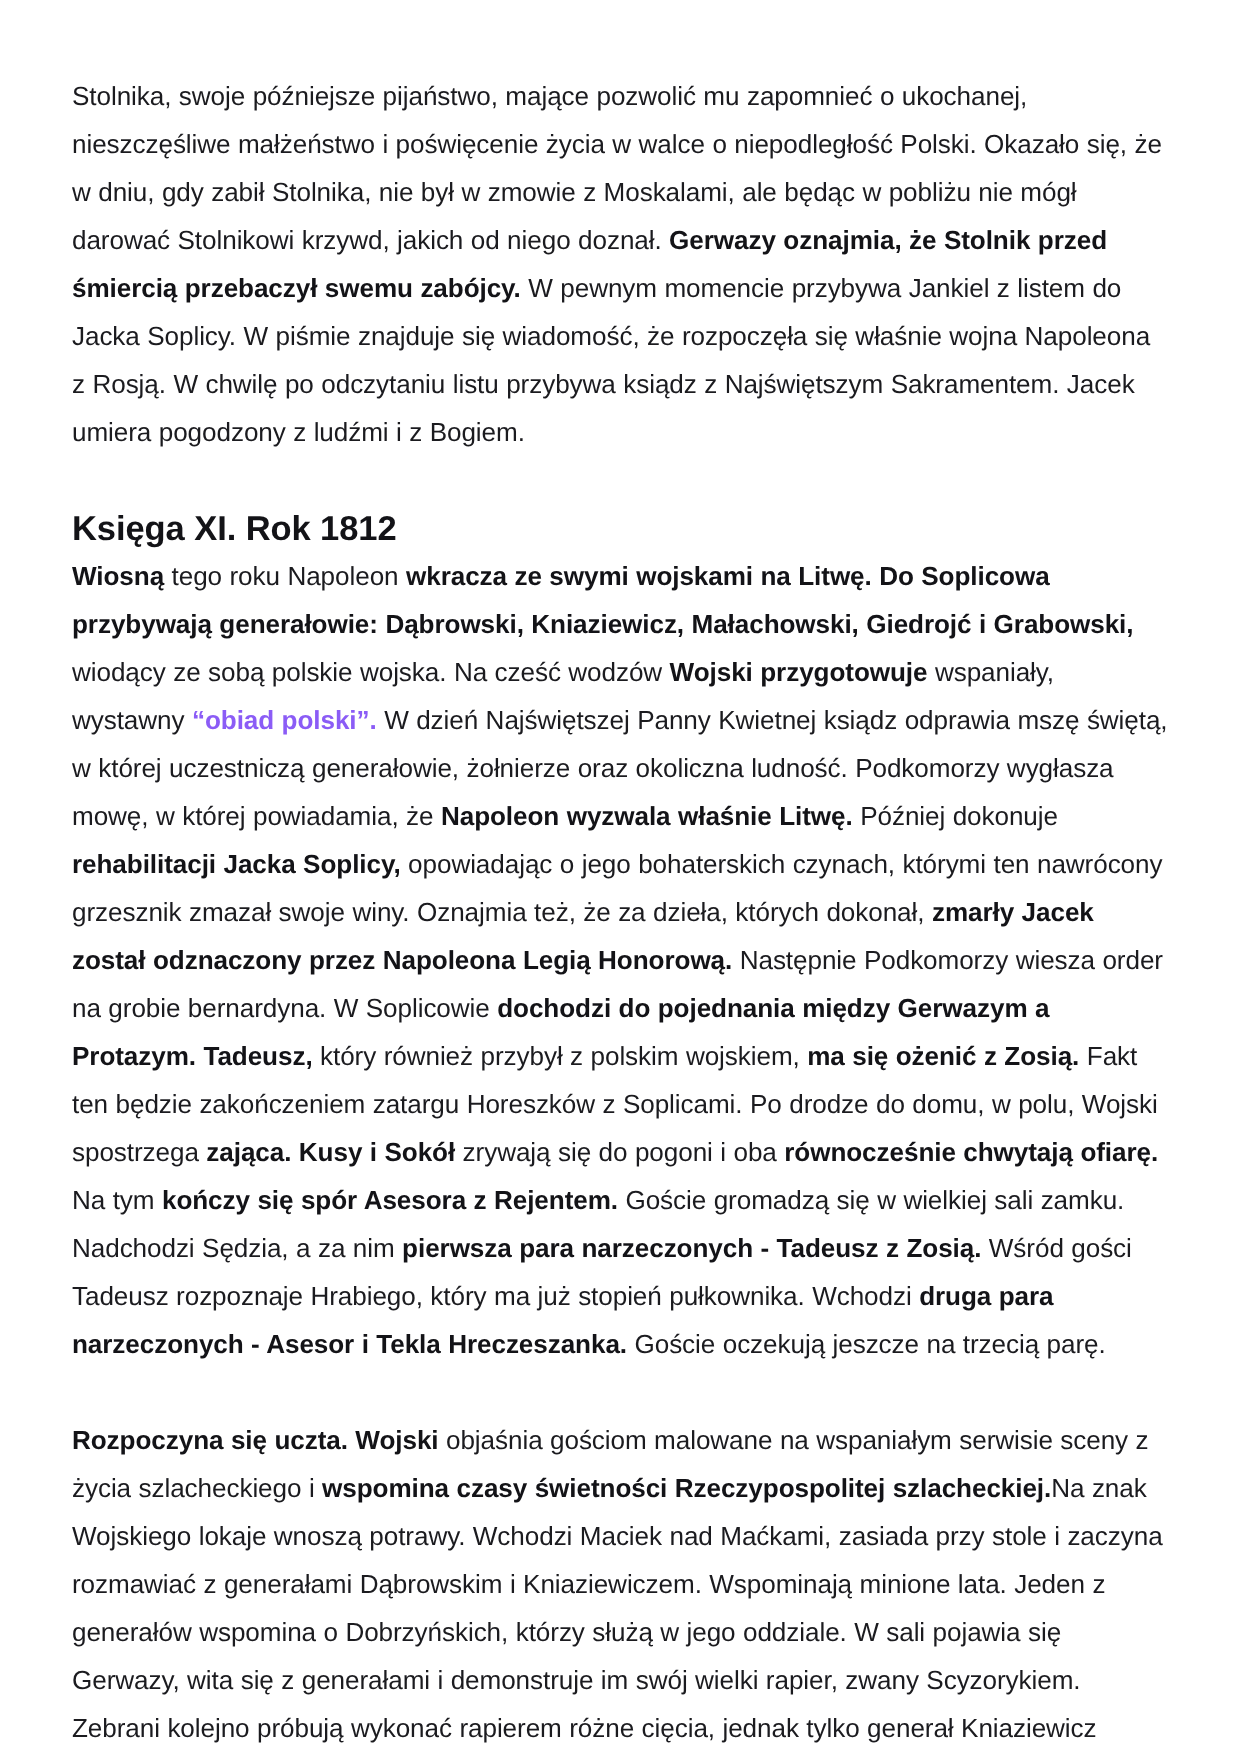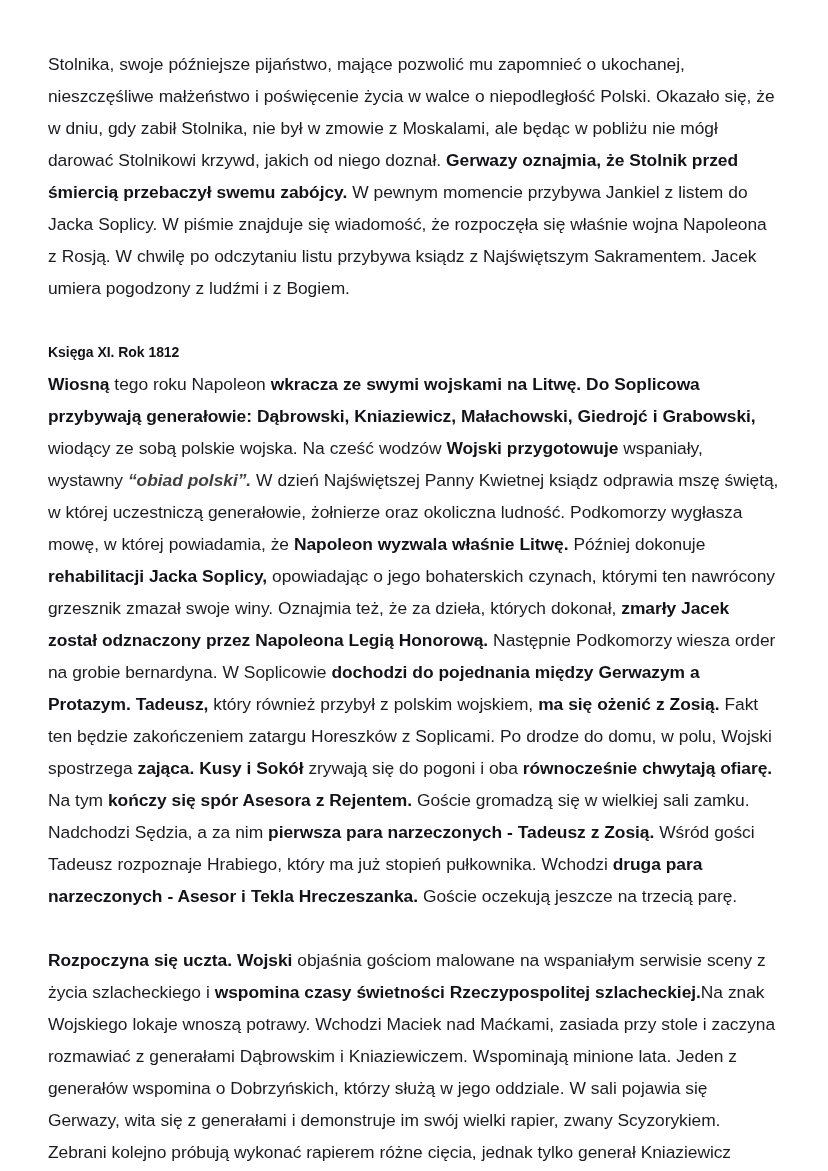--- a/index.html
+++ b/index.html
@@ -32,35 +32,34 @@
     letter-spacing: -0.05px;
     margin: 0;
     color: #1b1b1f;
     text-align: left;
     word-spacing: 0.2px;
   }
   .block-gap {
     height: 32px;
   }
   .heading {
-    font-size: 14px;
+    font-size: 23px;
     line-height: 32px;
     font-weight: 700;
     margin: 0;
     color: #131317;
     letter-spacing: -0.05px;
   }
   b, strong {
     font-weight: 700;
     color: #131317;
   }
   .bi {
     font-weight: 700;
-    font-style: italic;
-    color: #404040;
+    color: #8b5cf6;
   }
 </style>
 </head>
 <body>
 
 <div class="page">
   <div class="doc-body" id="doc-body">
       <p class="para"><span>Stolnika, swoje późniejsze pijaństwo, mające pozwolić mu zapomnieć o ukochanej, nieszczęśliwe małżeństwo i poświęcenie życia w walce o niepodległość Polski. Okazało się, że w dniu, gdy zabił Stolnika, nie był w zmowie z Moskalami, ale będąc w pobliżu nie mógł darować Stolnikowi krzywd, jakich od niego doznał. </span><b>Gerwazy oznajmia, że Stolnik przed śmiercią przebaczył swemu zabójcy.</b><span> W pewnym momencie przybywa Jankiel z listem do Jacka Soplicy. W piśmie znajduje się wiadomość, że rozpoczęła się właśnie wojna Napoleona z Rosją. W chwilę po odczytaniu listu przybywa ksiądz z Najświętszym Sakramentem. Jacek umiera pogodzony z ludźmi i z Bogiem.</span></p>
       <div class="block-gap"></div>
       <div class="heading">Księga XI. Rok 1812</div>

